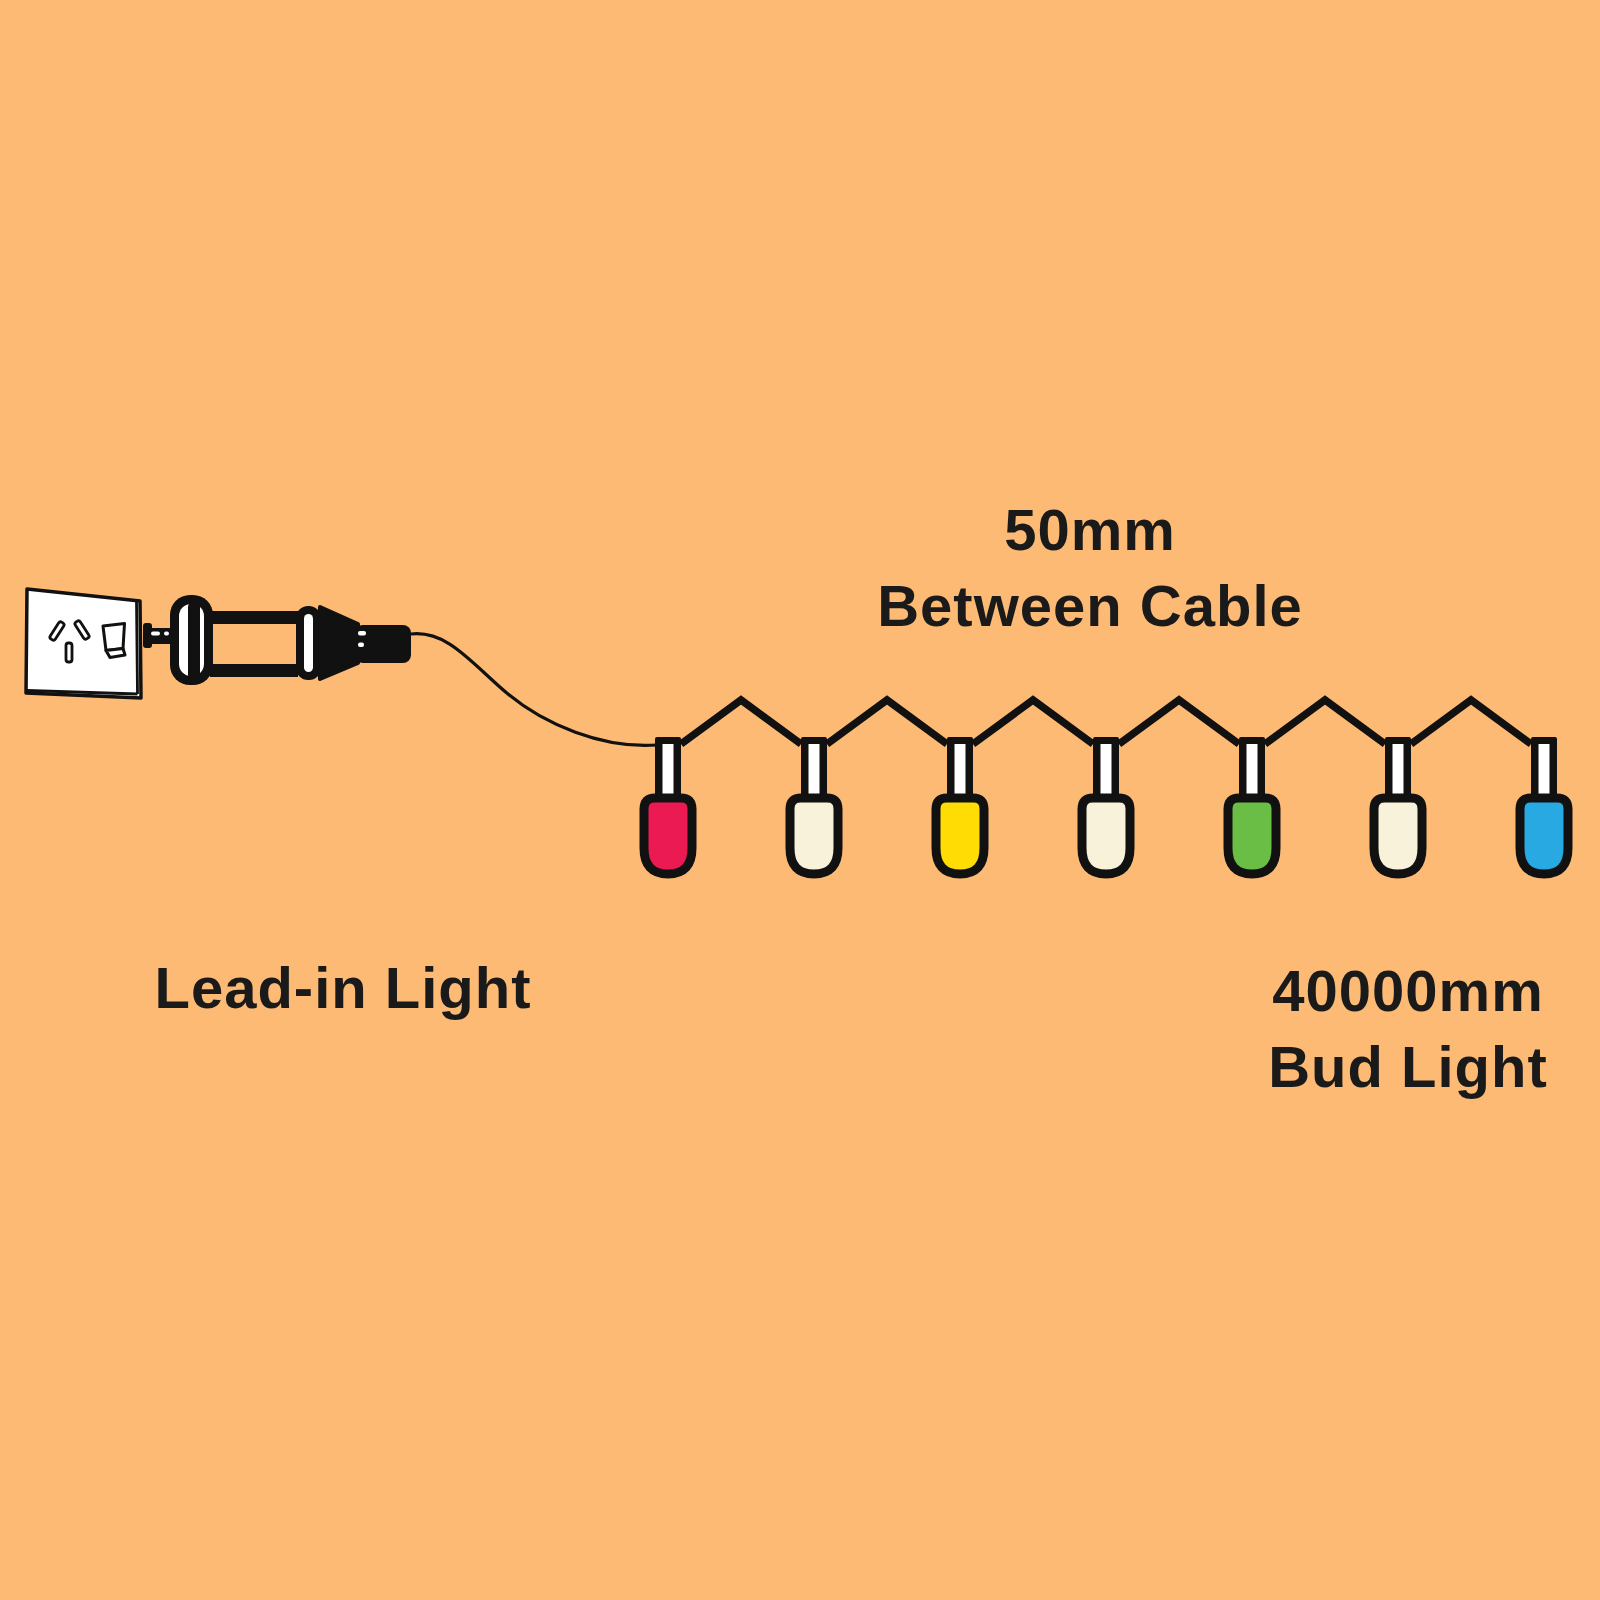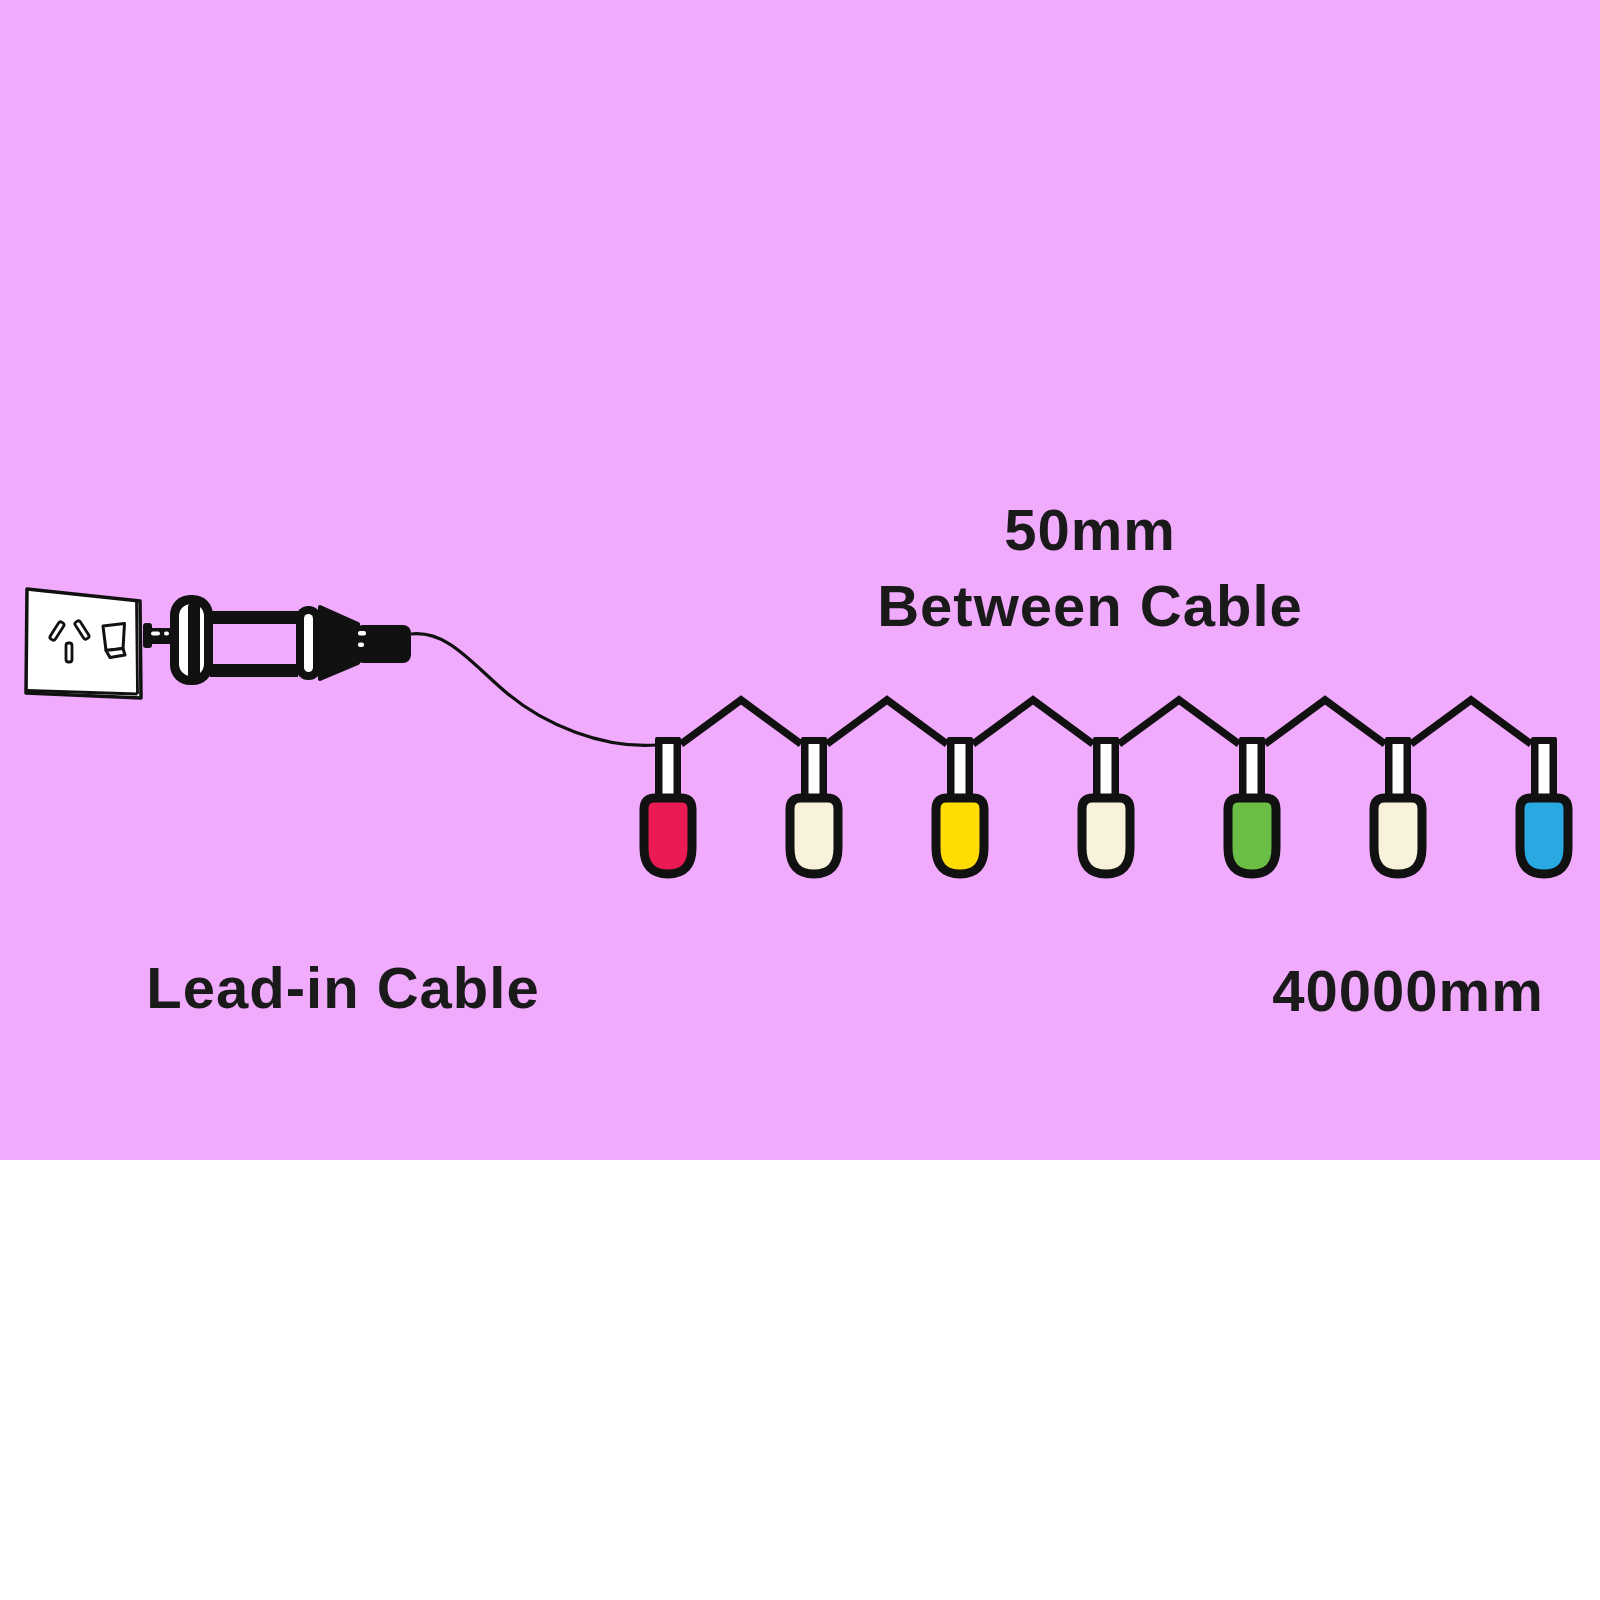--- a/index.html
+++ b/index.html
@@ -1,17 +1,17 @@
 <!DOCTYPE html>
 <html><head>
 <meta charset="utf-8">
 <style>
   html,body{margin:0;padding:0;background:#ffffff;}
   .canvas{
-    position:relative;width:1600px;height:1160px;background:#f0abfc;overflow:hidden;
+    position:relative;width:1600px;height:1600px;background:#fdba74;overflow:hidden;
     font-family:"Liberation Sans","DejaVu Sans",sans-serif;
   }
   .diagram-svg{position:absolute;left:0;top:0;width:1600px;height:1600px;}
   .label{
     position:absolute;transform:translateX(-50%);text-align:center;
     font-weight:700;font-size:58px;line-height:76px;color:#1a1a1a;
     letter-spacing:1px;white-space:nowrap;
   }
   .label-spacing{left:1090px;top:492px;}
   .label-leadin{left:343px;top:950px;}
@@ -93,20 +93,21 @@
         </g>
       </g>
   </svg>
 
   <div class="label label-spacing">
     <div>50mm</div>
     <div>Between Cable</div>
   </div>
 
   <div class="label label-leadin">
-    <div>Lead-in Cable</div>
+    <div>Lead-in Light</div>
   </div>
 
   <div class="label label-bud">
     <div>40000mm</div>
+    <div>Bud Light</div>
   </div>
 
 </div>
 
 </body></html>

